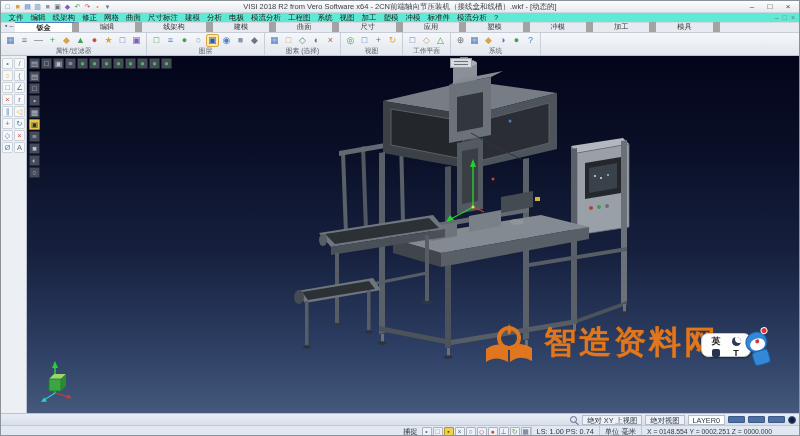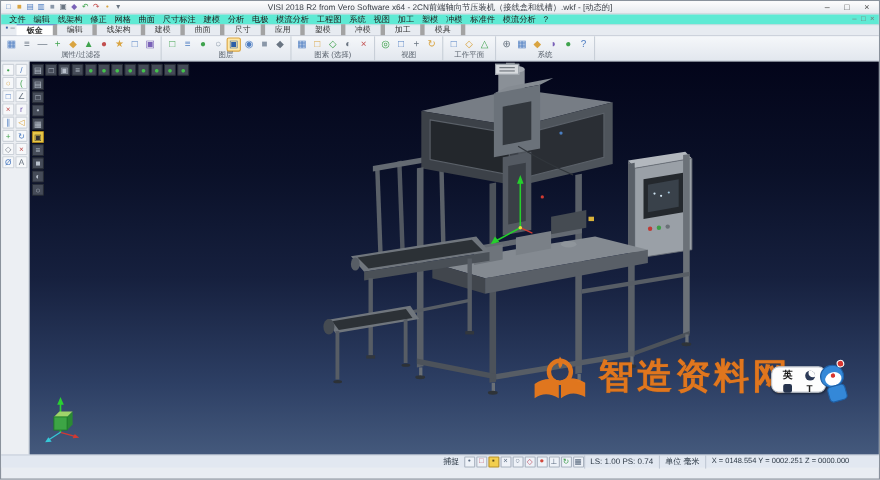--- a/index.html
+++ b/index.html
@@ -21,22 +21,22 @@
   .menubar{height:10px;display:flex;align-items:center;background:#5eead4;
     border-bottom:1px solid #d4dae1;padding-left:4px;}
   .menubar .mitem{font-size:7.5px;padding:0 3.5px;color:#222;white-space:nowrap;}
   .mdictl{margin-left:auto;display:flex;gap:4px;padding-right:4px;}
   .mdictl span{font-size:7px;color:#777;}
   
   .tabrow{height:10px;display:flex;align-items:flex-end;background:#e7ebf1;
     border-bottom:1px solid #c6cdd6;padding-left:2px;}
   .wb-pre{display:flex;align-items:center;gap:2px;padding:0 2px;}
   .wb-pre i{font-style:normal;font-size:7px;}
-  .wtab{font-size:7.2px;padding:0 9px;height:10px;line-height:10px;color:#333;
-    border-right:4px solid #a3a3a3;white-space:nowrap;}
+  .wtab{font-size:7.2px;padding:0 21px;height:10px;line-height:10px;color:#333;
+    border-right:7px solid #a3a3a3;white-space:nowrap;}
   .wtab.active{background:#fff;border-top:1px solid #4d7ec0;font-weight:bold;}
   
   .ribbon{height:23px;display:flex;background:linear-gradient(#f5f7fa,#e2e7ee);
     border-bottom:1px solid #b9c2cd;}
   .rgroup{display:flex;flex-direction:column;border-right:1px solid #c8cfd8;padding:1px 3px 0;}
   .ricons{display:flex;gap:1px;}
   .ricons .icon{width:13px;height:13px;display:flex;align-items:center;justify-content:center;
     border:1px solid transparent;border-radius:2px;}
   .ricons .icon.active{background:#ffe9a8;border-color:#d9a441;}
   .ricons .icon i{font-style:normal;font-size:9px;line-height:13px;}
@@ -608,20 +608,34 @@
         <polygon points="26,20 31,15 31,27 26,32" fill="#2a8a33"></polygon>
         <rect x="14" y="20" width="12" height="12" fill="#3da545" stroke="#1d7a26" stroke-width="0.8"></rect>
         <line x1="20" y1="34" x2="34" y2="38" stroke="#d23a32" stroke-width="1.2"></line>
         <polygon points="37,39 31,39.5 33,35.5" fill="#d23a32"></polygon>
         <line x1="20" y1="34" x2="9" y2="41" stroke="#35c8d8" stroke-width="1.2"></line>
         <polygon points="6,43 12,42.5 9,38.5" fill="#35c8d8"></polygon>
       </svg>
     </div>
   </div>
 
+  <div class="s1">
+    <div class="s1-right">
+      <span class="mag"></span>
+      <span class="sbox">绝对 XY 上视图</span>
+      <span class="sbox">绝对视图</span>
+      <span class="sbox white">LAYER0</span>
+      <span id="mem-boxes" style="display:flex;gap:3px;">
+          <span class="memb"></span>
+          <span class="memb"></span>
+          <span class="memb"></span>
+        </span>
+      <span class="scircle"></span>
+    </div>
+  </div>
 
   <div class="s2">
     <span class="s2-spacer"></span>
     <span class="s2-label">捕捉</span>
     <span id="snap-icons">
         <span class="icon">
           <i style="color: rgb(91, 107, 128);">•</i>
         </span>
         <span class="icon">
           <i style="color: rgb(194, 88, 106);">□</i>

